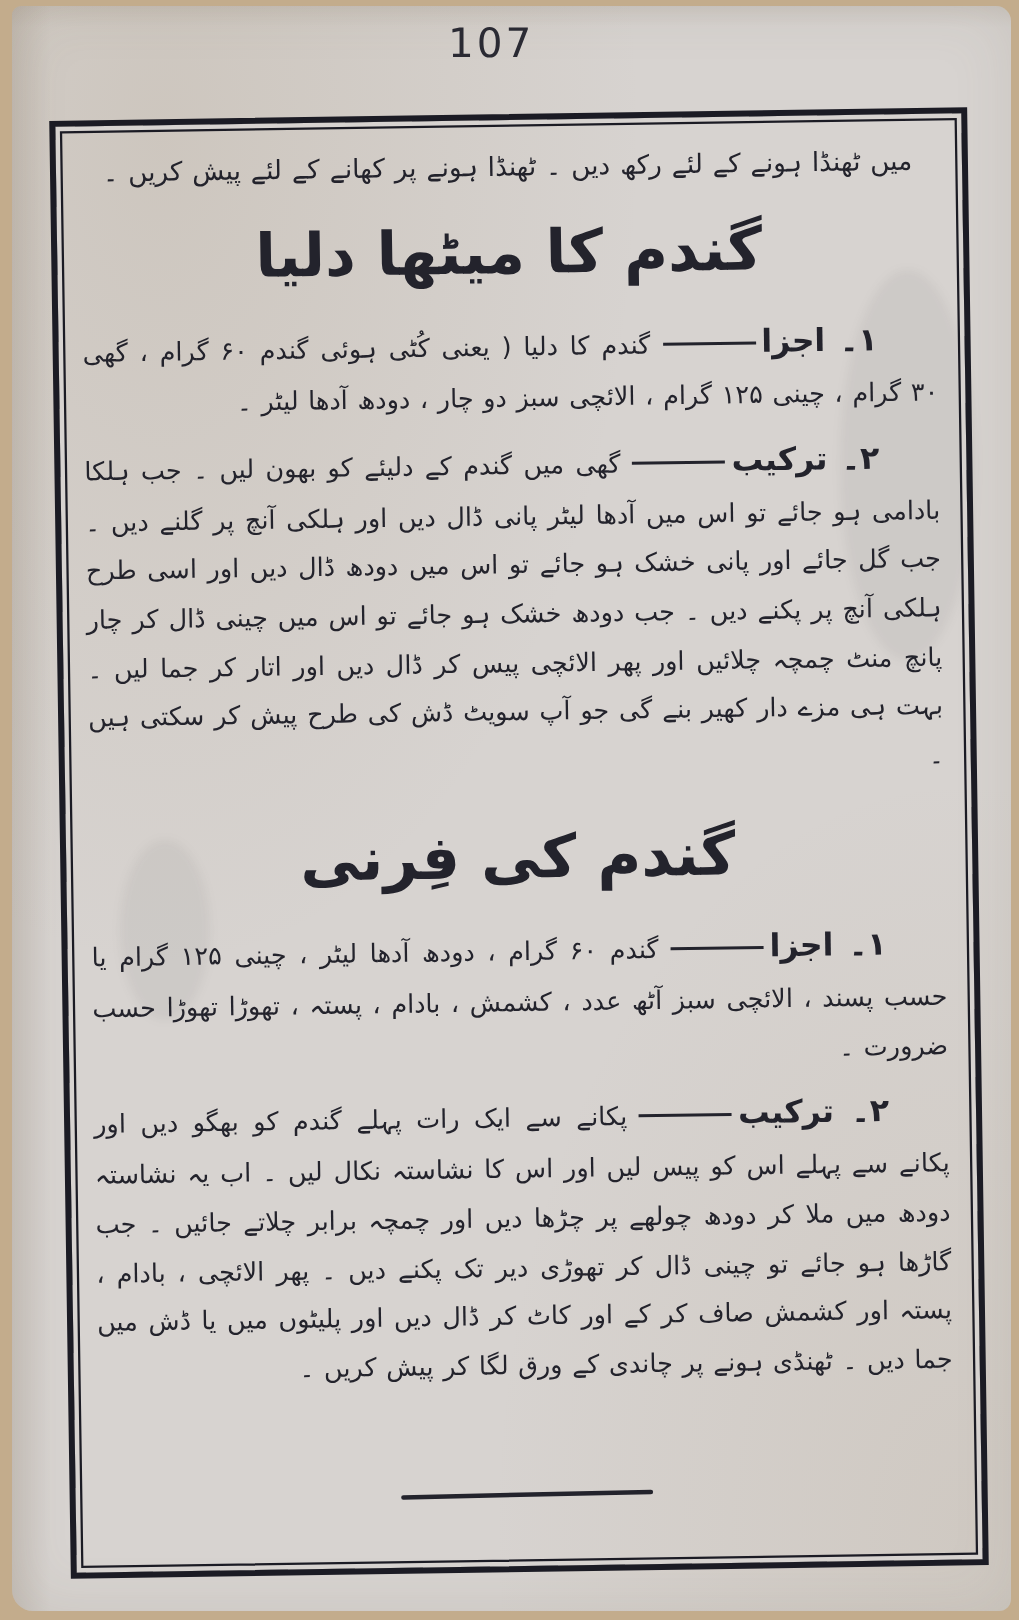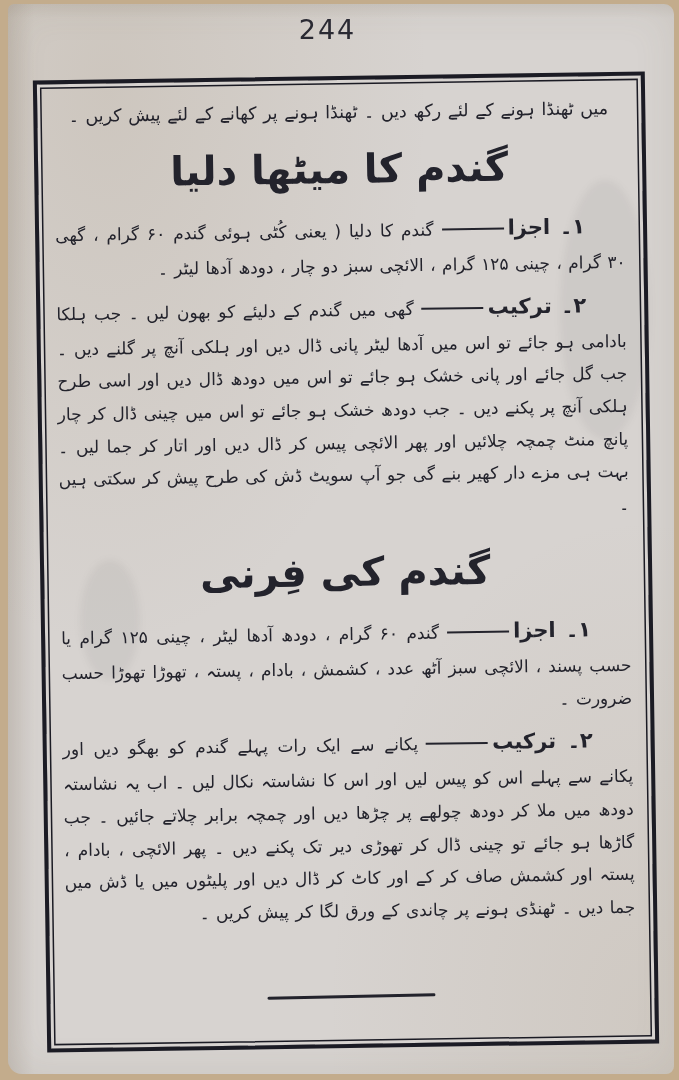--- a/index.html
+++ b/index.html
@@ -103,21 +103,21 @@
     filter:blur(3px);
   }
 </style>
 </head>
 <body>
 
 <div class="paper"></div>
 <div class="smudge" style="left:560px;top:180px;width:90px;height:260px;"></div>
 <div class="smudge" style="left:80px;top:560px;width:60px;height:120px;"></div>
 
-<div class="page-number">244</div>
+<div class="page-number">107</div>
 
 <div class="scan-box">
 
   <p class="urdu intro-line">میں ٹھنڈا ہونے کے لئے رکھ دیں ۔ ٹھنڈا ہونے پر کھانے کے لئے پیش کریں ۔</p>
 
   <h1 class="recipe-title">گندم کا میٹھا دلیا</h1>
 
   <p class="urdu para indent"><span class="sec-label">۱۔ اجزا</span><span class="label-dash"></span><span>گندم کا دلیا ( یعنی کُٹی ہوئی گندم ۶۰ گرام ، گھی ۳۰ گرام ، چینی ۱۲۵ گرام ، الائچی سبز دو چار ، دودھ آدھا لیٹر ۔</span></p>
 
   <p class="urdu para indent"><span class="sec-label">۲۔ ترکیب</span><span class="label-dash"></span><span>گھی میں گندم کے دلیئے کو بھون لیں ۔ جب ہلکا بادامی ہو جائے تو اس میں آدھا لیٹر پانی ڈال دیں اور ہلکی آنچ پر گلنے دیں ۔ جب گل جائے اور پانی خشک ہو جائے تو اس میں دودھ ڈال دیں اور اسی طرح ہلکی آنچ پر پکنے دیں ۔ جب دودھ خشک ہو جائے تو اس میں چینی ڈال کر چار پانچ منٹ چمچہ چلائیں اور پھر الائچی پیس کر ڈال دیں اور اتار کر جما لیں ۔ بہت ہی مزے دار کھیر بنے گی جو آپ سویٹ ڈش کی طرح پیش کر سکتی ہیں ۔</span></p>

